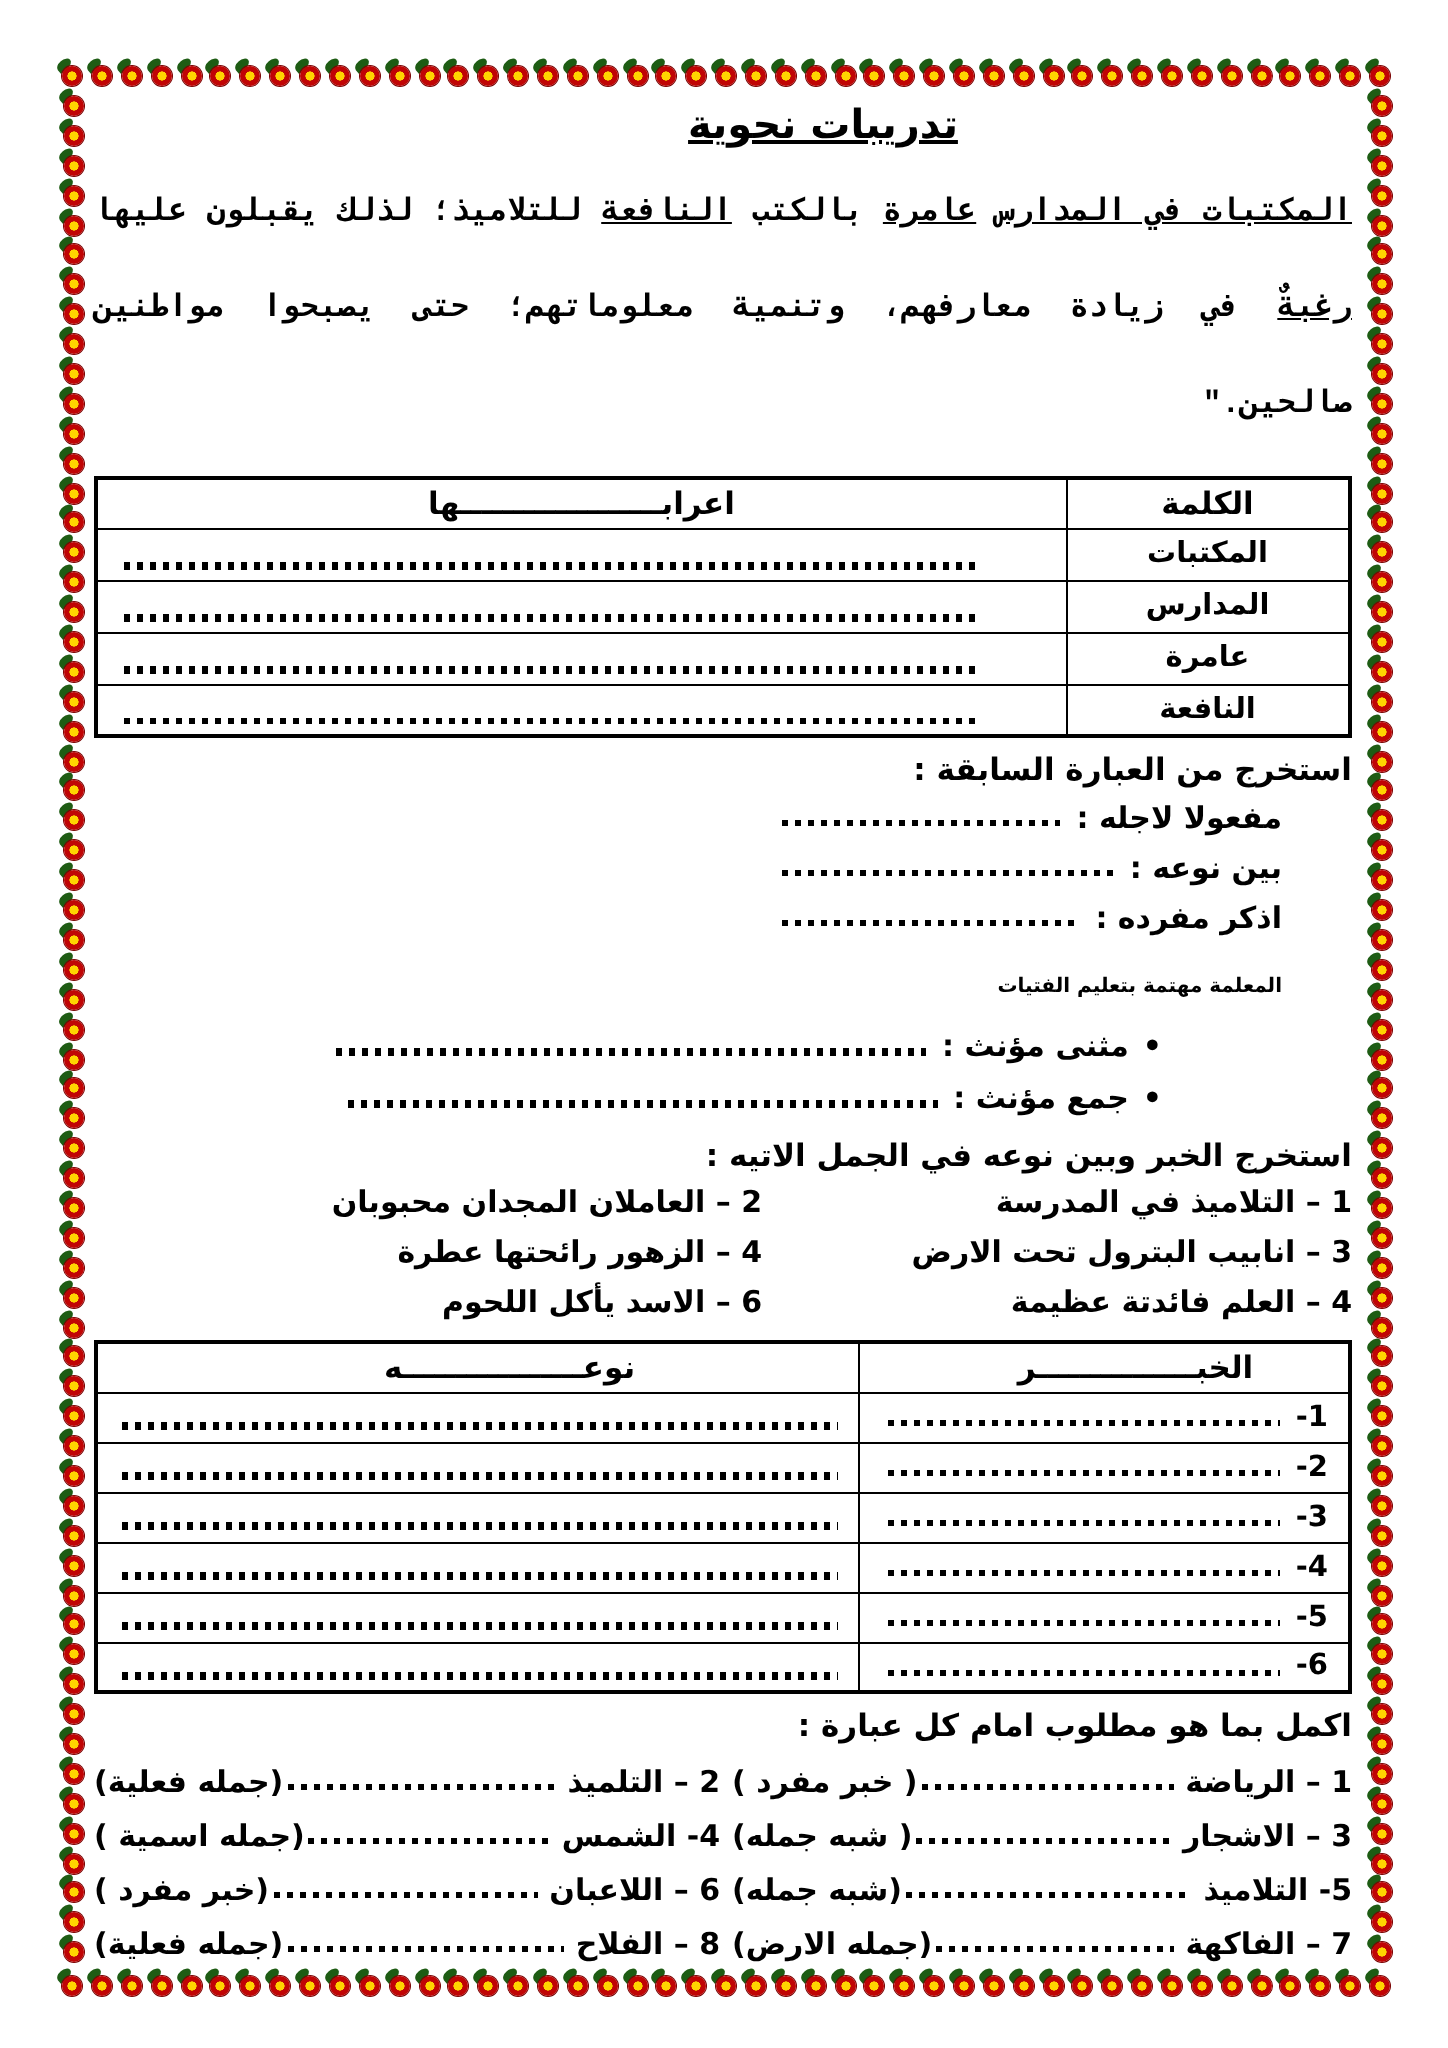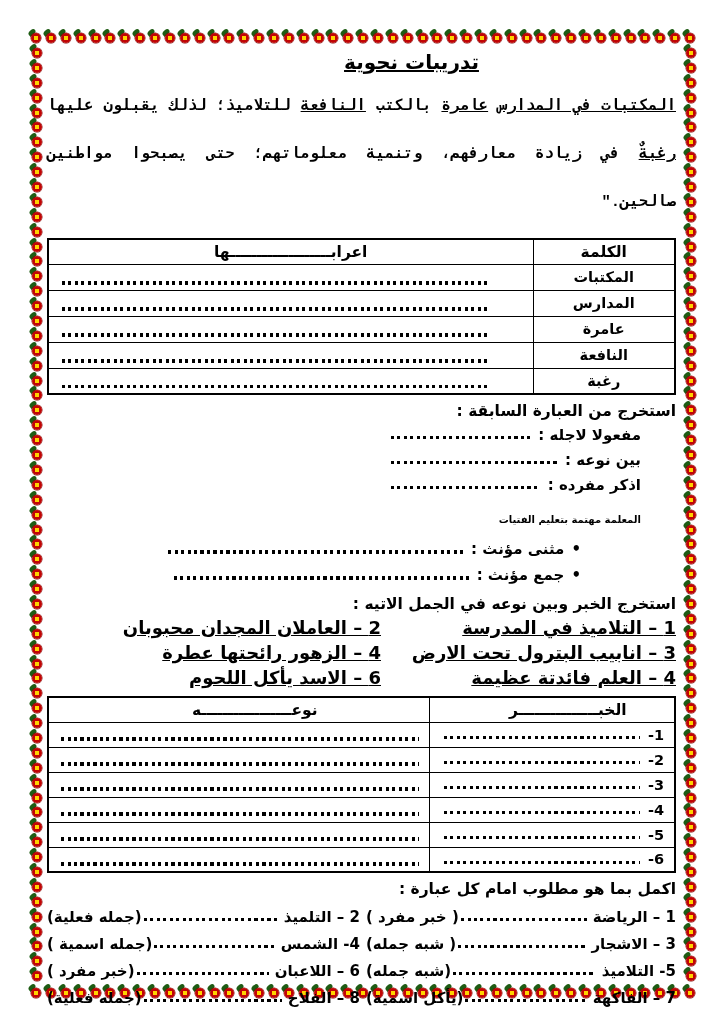--- a/index.html
+++ b/index.html
@@ -65,21 +65,21 @@
   .ex-label { font-size: 15px; white-space: nowrap; }
 
   .sentence-line { font-size: 10px; margin: 12px 35px 0 0; line-height: 22px; }
 
   .bullet-list { margin: 5px 95px 0 0; }
   .bullet-row { display: flex; align-items: center; height: 26px; }
   .bullet-icon { font-size: 15px; margin-left: 7px; }
   .bullet-label { font-size: 15px; white-space: nowrap; }
   .bullet-row .dots { width: 295px; margin: 6px 8px 0 0; }
 
-  .sent-row { font-size: 18px; height: 25px; line-height: 25px; white-space: nowrap; text-decoration: underline; }
+  .sent-row { font-size: 15px; height: 25px; line-height: 25px; white-space: nowrap; }
   .sent-left { text-align: left; padding-left: 0; }
   .sent-left .sent-row { text-align: right; }
 
   
   .khabar-table { margin-top: 6px; border: 2.5px solid #000; }
   .khabar-table td, .khabar-table th { border: 1.5px solid #000; }
   .khabar-table th { height: 25px; font-size: 15.5px; text-align: center; padding-left: 32px; }
   .khabar-col { width: 246px; }
   .khabar-table td { height: 25px; }
   .num-cell { padding: 0 10px 0 14px; }
@@ -360,26 +360,20 @@
       <td class="irab-cell">
             <div class="dots"></div>
           </td>
     </tr>
     <tr>
       <td class="word-cell">النافعة</td>
       <td class="irab-cell">
             <div class="dots"></div>
           </td>
     </tr>
-    <tr>
-      <td class="word-cell">رغبة</td>
-      <td class="irab-cell">
-            <div class="dots"></div>
-          </td>
-    </tr>
   </tbody>
     </table>
 
   <div class="section-heading">استخرج من العبارة السابقة :</div>
   <div class="two-col">
     <div class="ex-left">
       <div class="ex-row">
           <span class="ex-label">مفعولا لاجله :</span>
           <div class="dots"></div>
         </div>
@@ -511,21 +505,21 @@
           <span class="comp-answer">( شبه جمله)</span>
         </div>
       <div class="comp-row">
           <span class="comp-label">5- التلاميذ</span>
           <div class="dots"></div>
           <span class="comp-answer">(شبه جمله)</span>
         </div>
       <div class="comp-row">
           <span class="comp-label">7 – الفاكهة</span>
           <div class="dots"></div>
-          <span class="comp-answer">(يأكل اسمية)</span>
+          <span class="comp-answer">(جمله الارض)</span>
         </div>
     </div>
     <div class="comp-left">
       <div class="comp-row">
           <span class="comp-label">2 – التلميذ</span>
           <div class="dots"></div>
           <span class="comp-answer">(جمله فعلية)</span>
         </div>
       <div class="comp-row">
           <span class="comp-label">4- الشمس</span>

